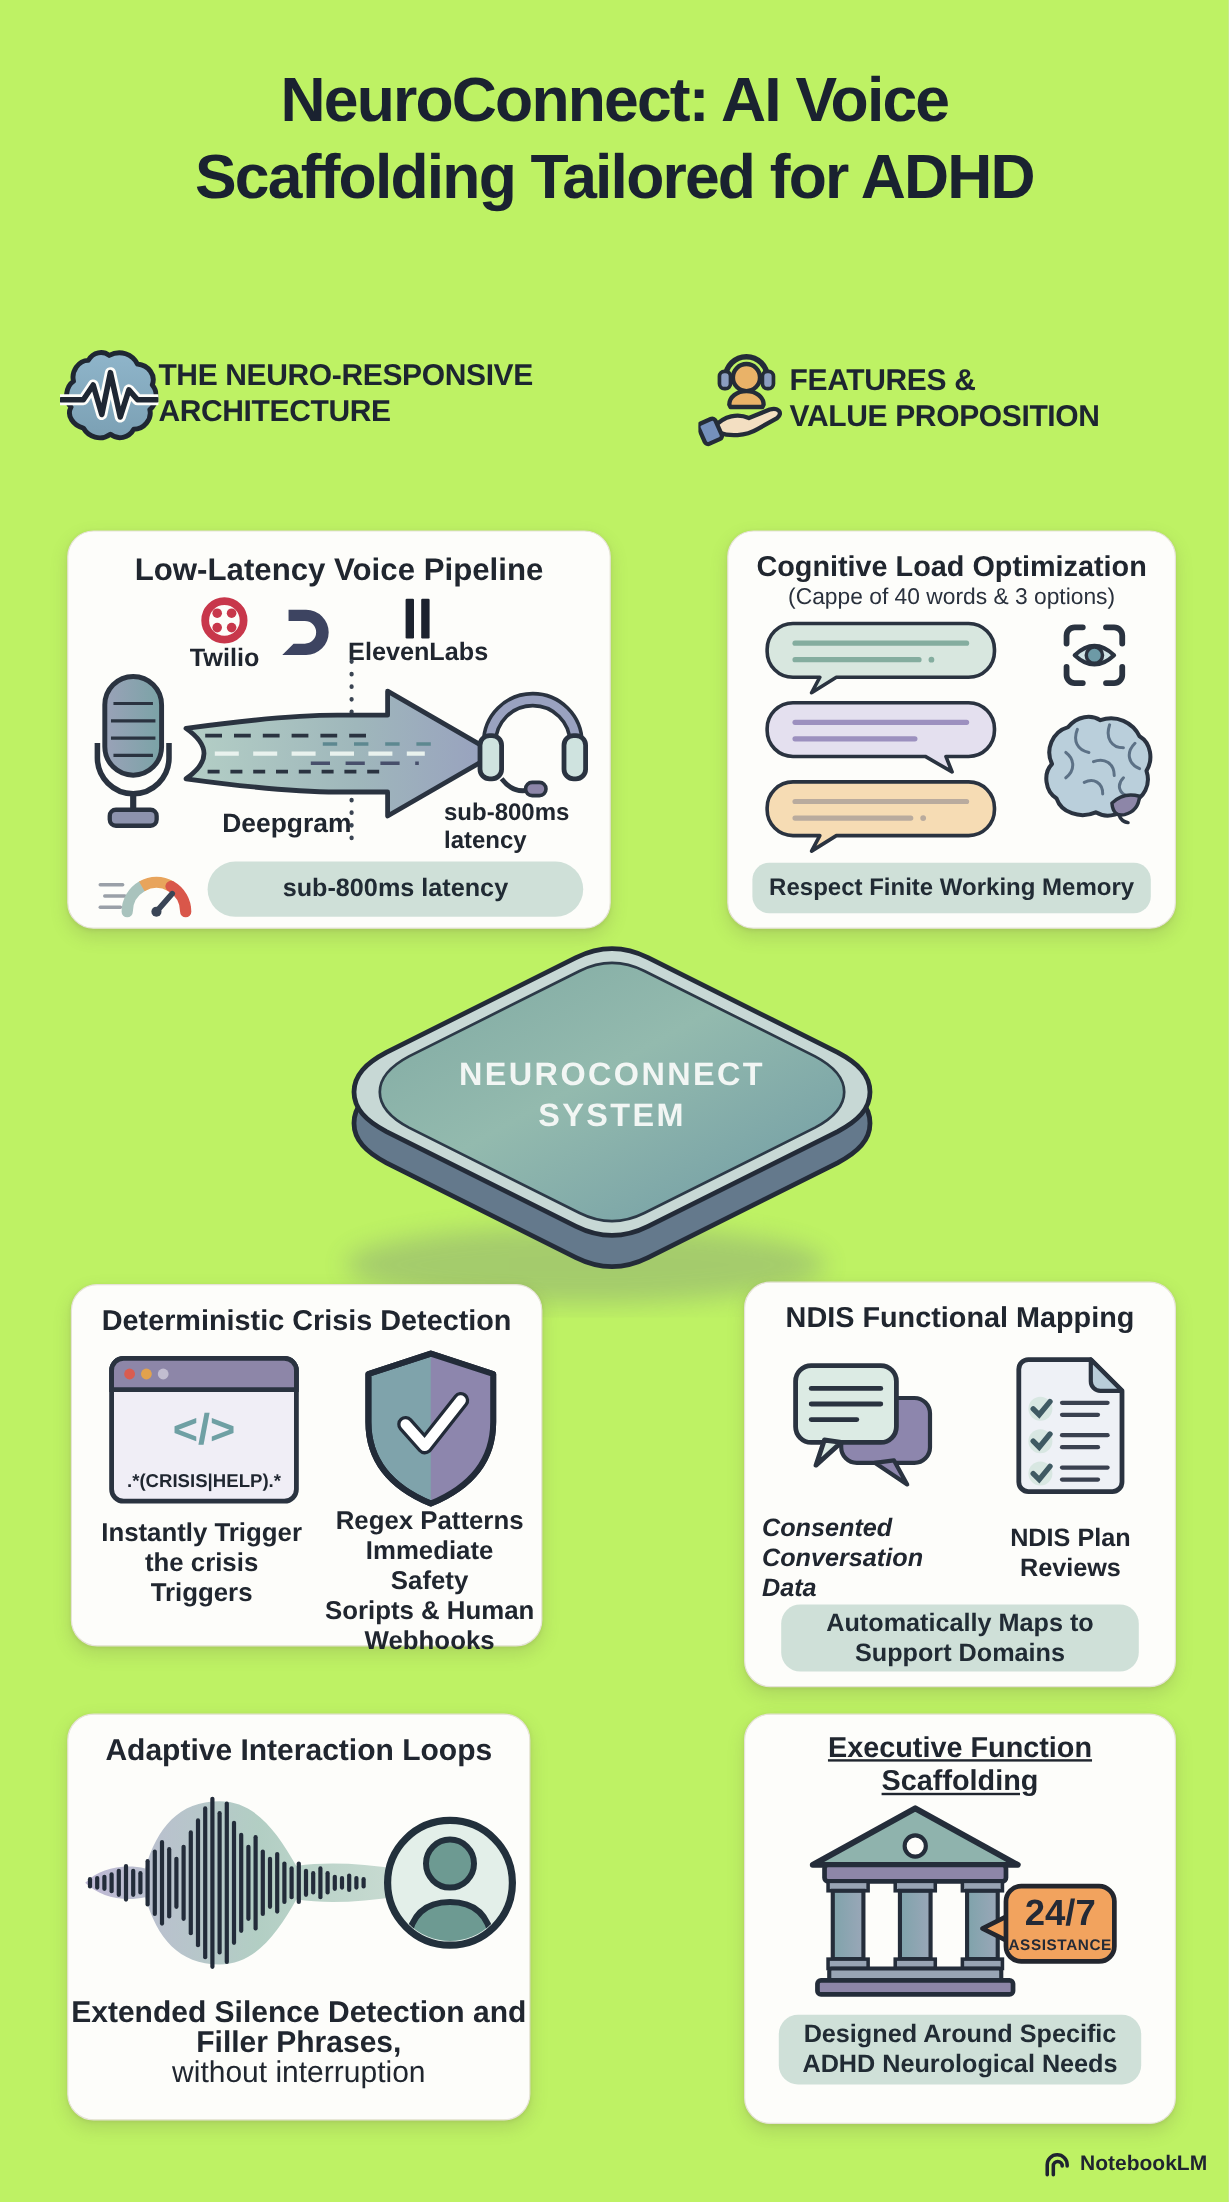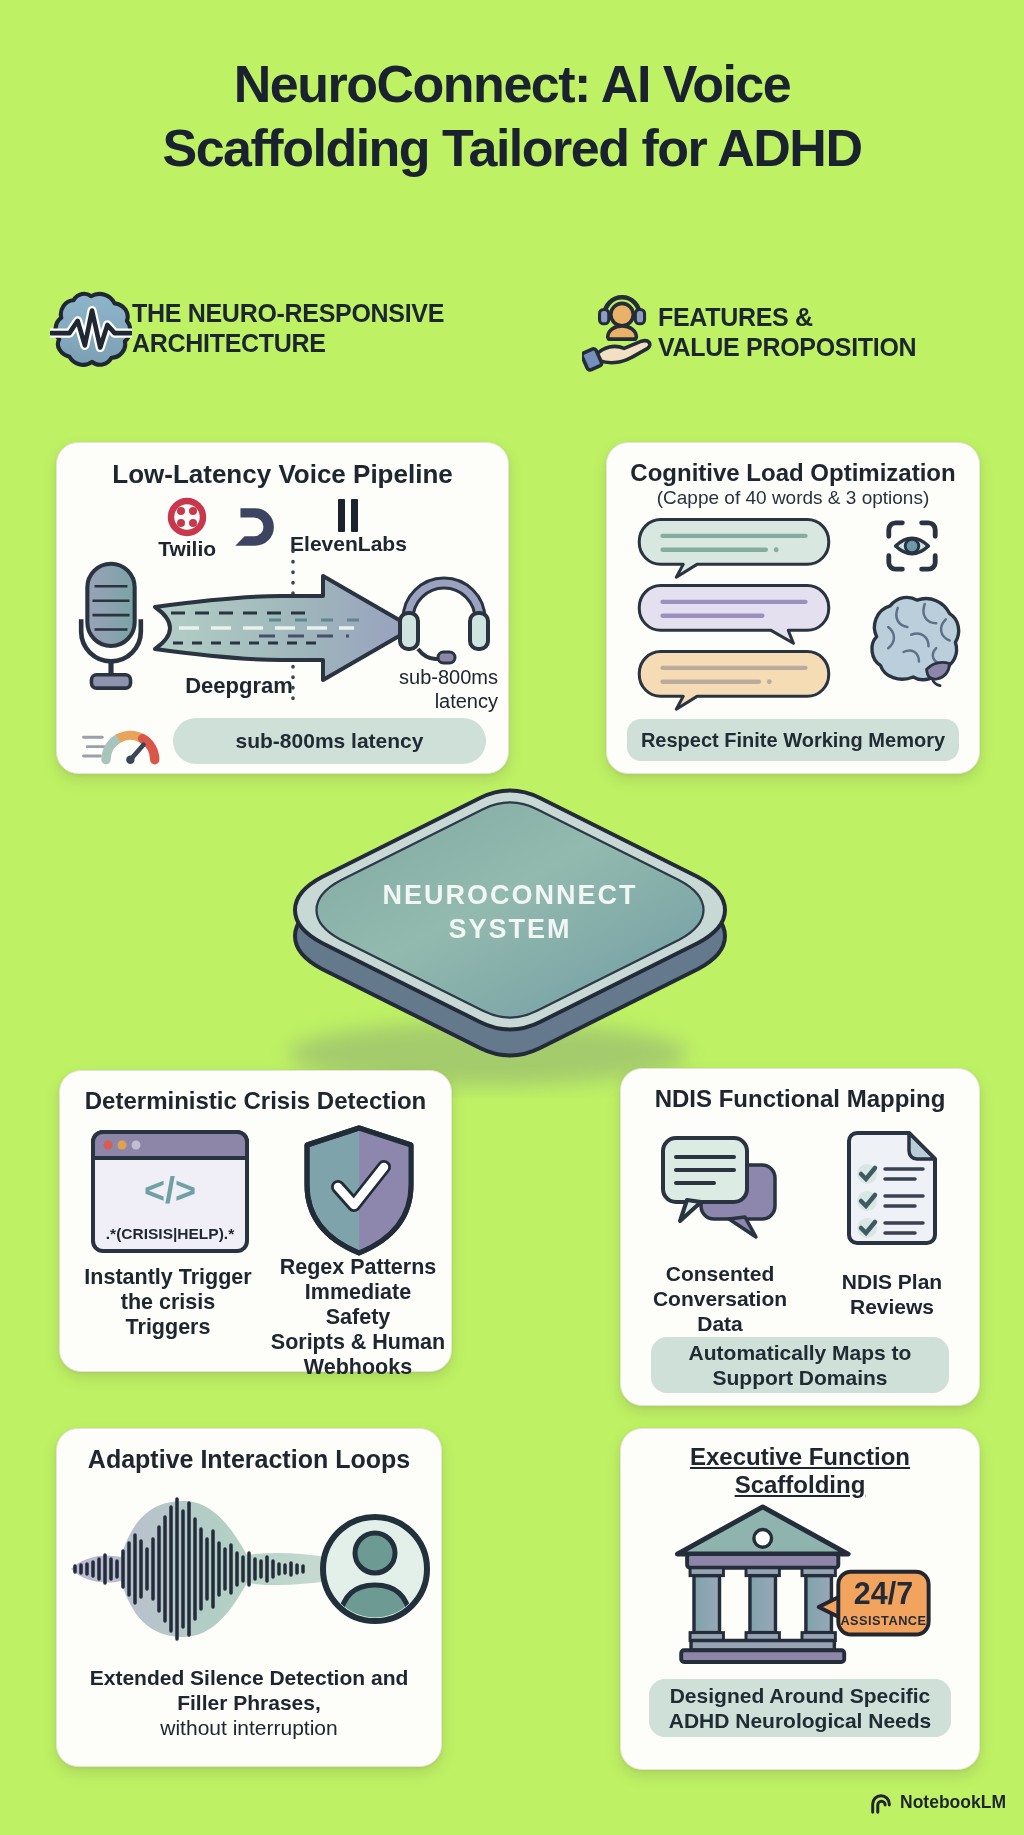--- a/index.html
+++ b/index.html
@@ -36,22 +36,22 @@
   .logo-label{font-size:21px;font-weight:700;color:#20262f;}
   .el-bars{display:flex;gap:6px;margin-top:2px;}
   .el-bars i{display:block;width:7px;height:33px;background:#1c222e;border-radius:1px;}
   .pipe-graphic{position:absolute;left:12px;right:12px;top:104px;height:165px;}
   .pipe-mic{position:absolute;left:6px;top:12px;}
   .pipe-dotline{position:absolute;left:218px;top:0;}
   .pipe-arrow{position:absolute;left:80px;top:22px;}
   .pipe-phones{position:absolute;right:2px;top:10px;}
   .pipe-deepgram{position:absolute;left:90px;top:126px;width:160px;text-align:center;
                  font-size:22px;font-weight:700;color:#20262f;}
-  .pipe-latency{position:absolute;right:-2px;top:118px;width:128px;text-align:right;
-                font-size:20px;line-height:24px;font-weight:400;color:#20262f;}
+  .pipe-latency{position:absolute;right:-2px;top:118px;width:128px;text-align:left;
+                font-size:20px;line-height:24px;font-weight:700;color:#20262f;}
   .pipe-bottom{position:absolute;left:22px;right:22px;top:274px;height:48px;display:flex;gap:10px;align-items:center;}
   .pipe-bottom .pill{flex:1;height:46px;border-radius:23px;font-size:21px;}
 
   
   .cog-sub{position:absolute;left:0;right:0;top:44px;text-align:center;font-size:19px;color:#2a313d;font-weight:400;}
   .cog-bubble{position:absolute;left:16px;width:222px;height:62px;}
   .cog-eye{position:absolute;left:276px;top:74px;}
   .cog-brain{position:absolute;left:262px;top:150px;}
   .cog-pill{position:absolute;left:20px;right:20px;top:276px;height:42px;font-size:20px;}
 
@@ -62,29 +62,29 @@
   .crisis-browser{position:absolute;left:30px;top:58px;}
   .crisis-shield{position:absolute;left:242px;top:52px;}
   .crisis-cap-left{position:absolute;left:8px;width:200px;top:194px;text-align:center;
                    font-size:21.5px;line-height:25px;font-weight:700;color:#20262f;}
   .crisis-cap-right{position:absolute;left:210px;width:176px;top:184px;text-align:center;
                    font-size:21.5px;line-height:25px;font-weight:700;color:#20262f;}
 
   
   .ndis-chat{position:absolute;left:38px;top:64px;}
   .ndis-doc{position:absolute;left:220px;top:58px;}
-  .ndis-cap-left{position:absolute;left:14px;width:170px;top:192px;text-align:center;
-                 font-size:21px;line-height:25px;font-weight:700;color:#20262f;}
+  .ndis-cap-left{position:absolute;left:14px;width:170px;top:192px;
+                 font-size:21px;line-height:25px;font-weight:700;color:#20262f;font-style:italic;}
   .ndis-cap-right{position:absolute;left:196px;width:150px;top:200px;text-align:center;
                  font-size:21px;line-height:25px;font-weight:700;color:#20262f;}
   .ndis-pill{position:absolute;left:30px;right:30px;top:268px;height:56px;font-size:21px;line-height:25px;border-radius:16px;}
 
   
   .wave-svg{position:absolute;left:6px;top:52px;}
-  .adaptive-cap{position:absolute;left:0;right:0;top:236px;text-align:center;font-size:21px;line-height:25px;color:#20262f;}
+  .adaptive-cap{position:absolute;left:0;right:0;top:236px;text-align:center;font-size:25px;line-height:25px;color:#20262f;}
   .adaptive-cap .strong{font-weight:700;}
   .adaptive-cap .light{font-weight:400;}
 
   
   .exec-title{top:14px;font-size:24px;line-height:28px;text-decoration:underline;}
   .exec-temple{position:absolute;left:46px;top:74px;}
   .exec-pill{position:absolute;left:28px;right:28px;top:250px;height:58px;font-size:21px;line-height:25px;border-radius:16px;}
 
   .footer{position:absolute;right:18px;top:1792px;display:flex;align-items:flex-start;gap:7px;}
   .footer .brand{font-size:17.5px;font-weight:700;color:#1f2430;}

